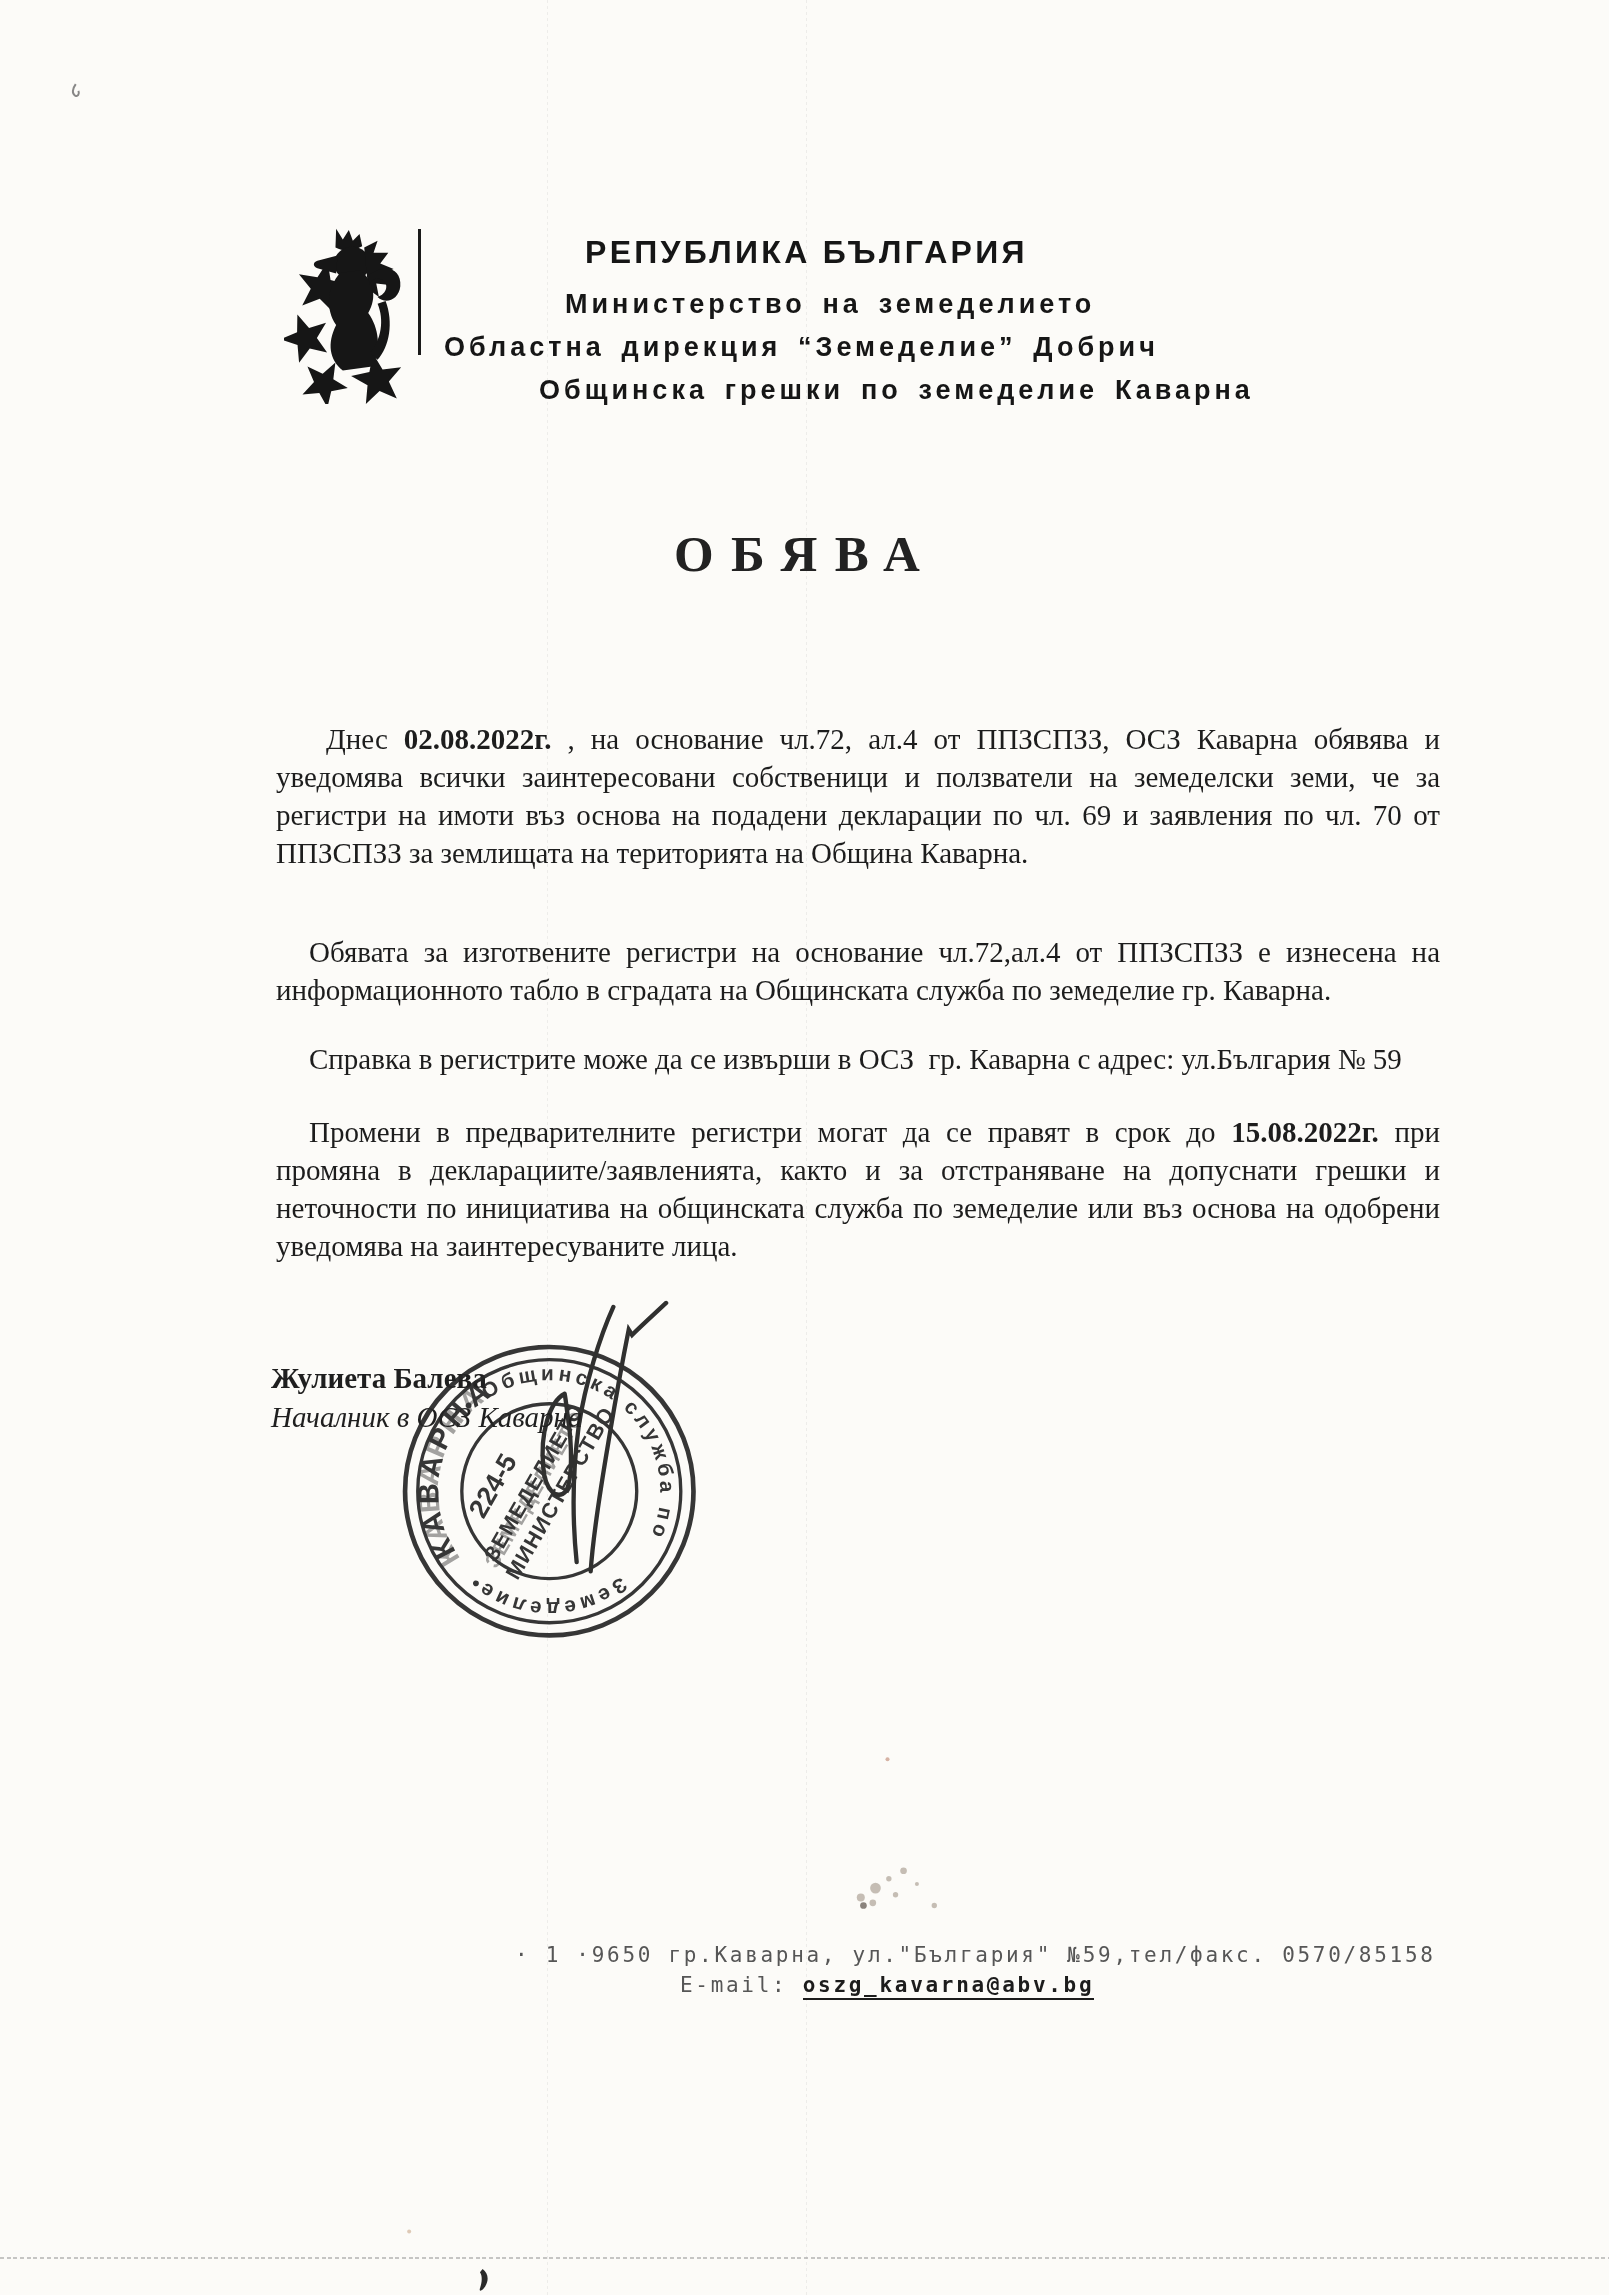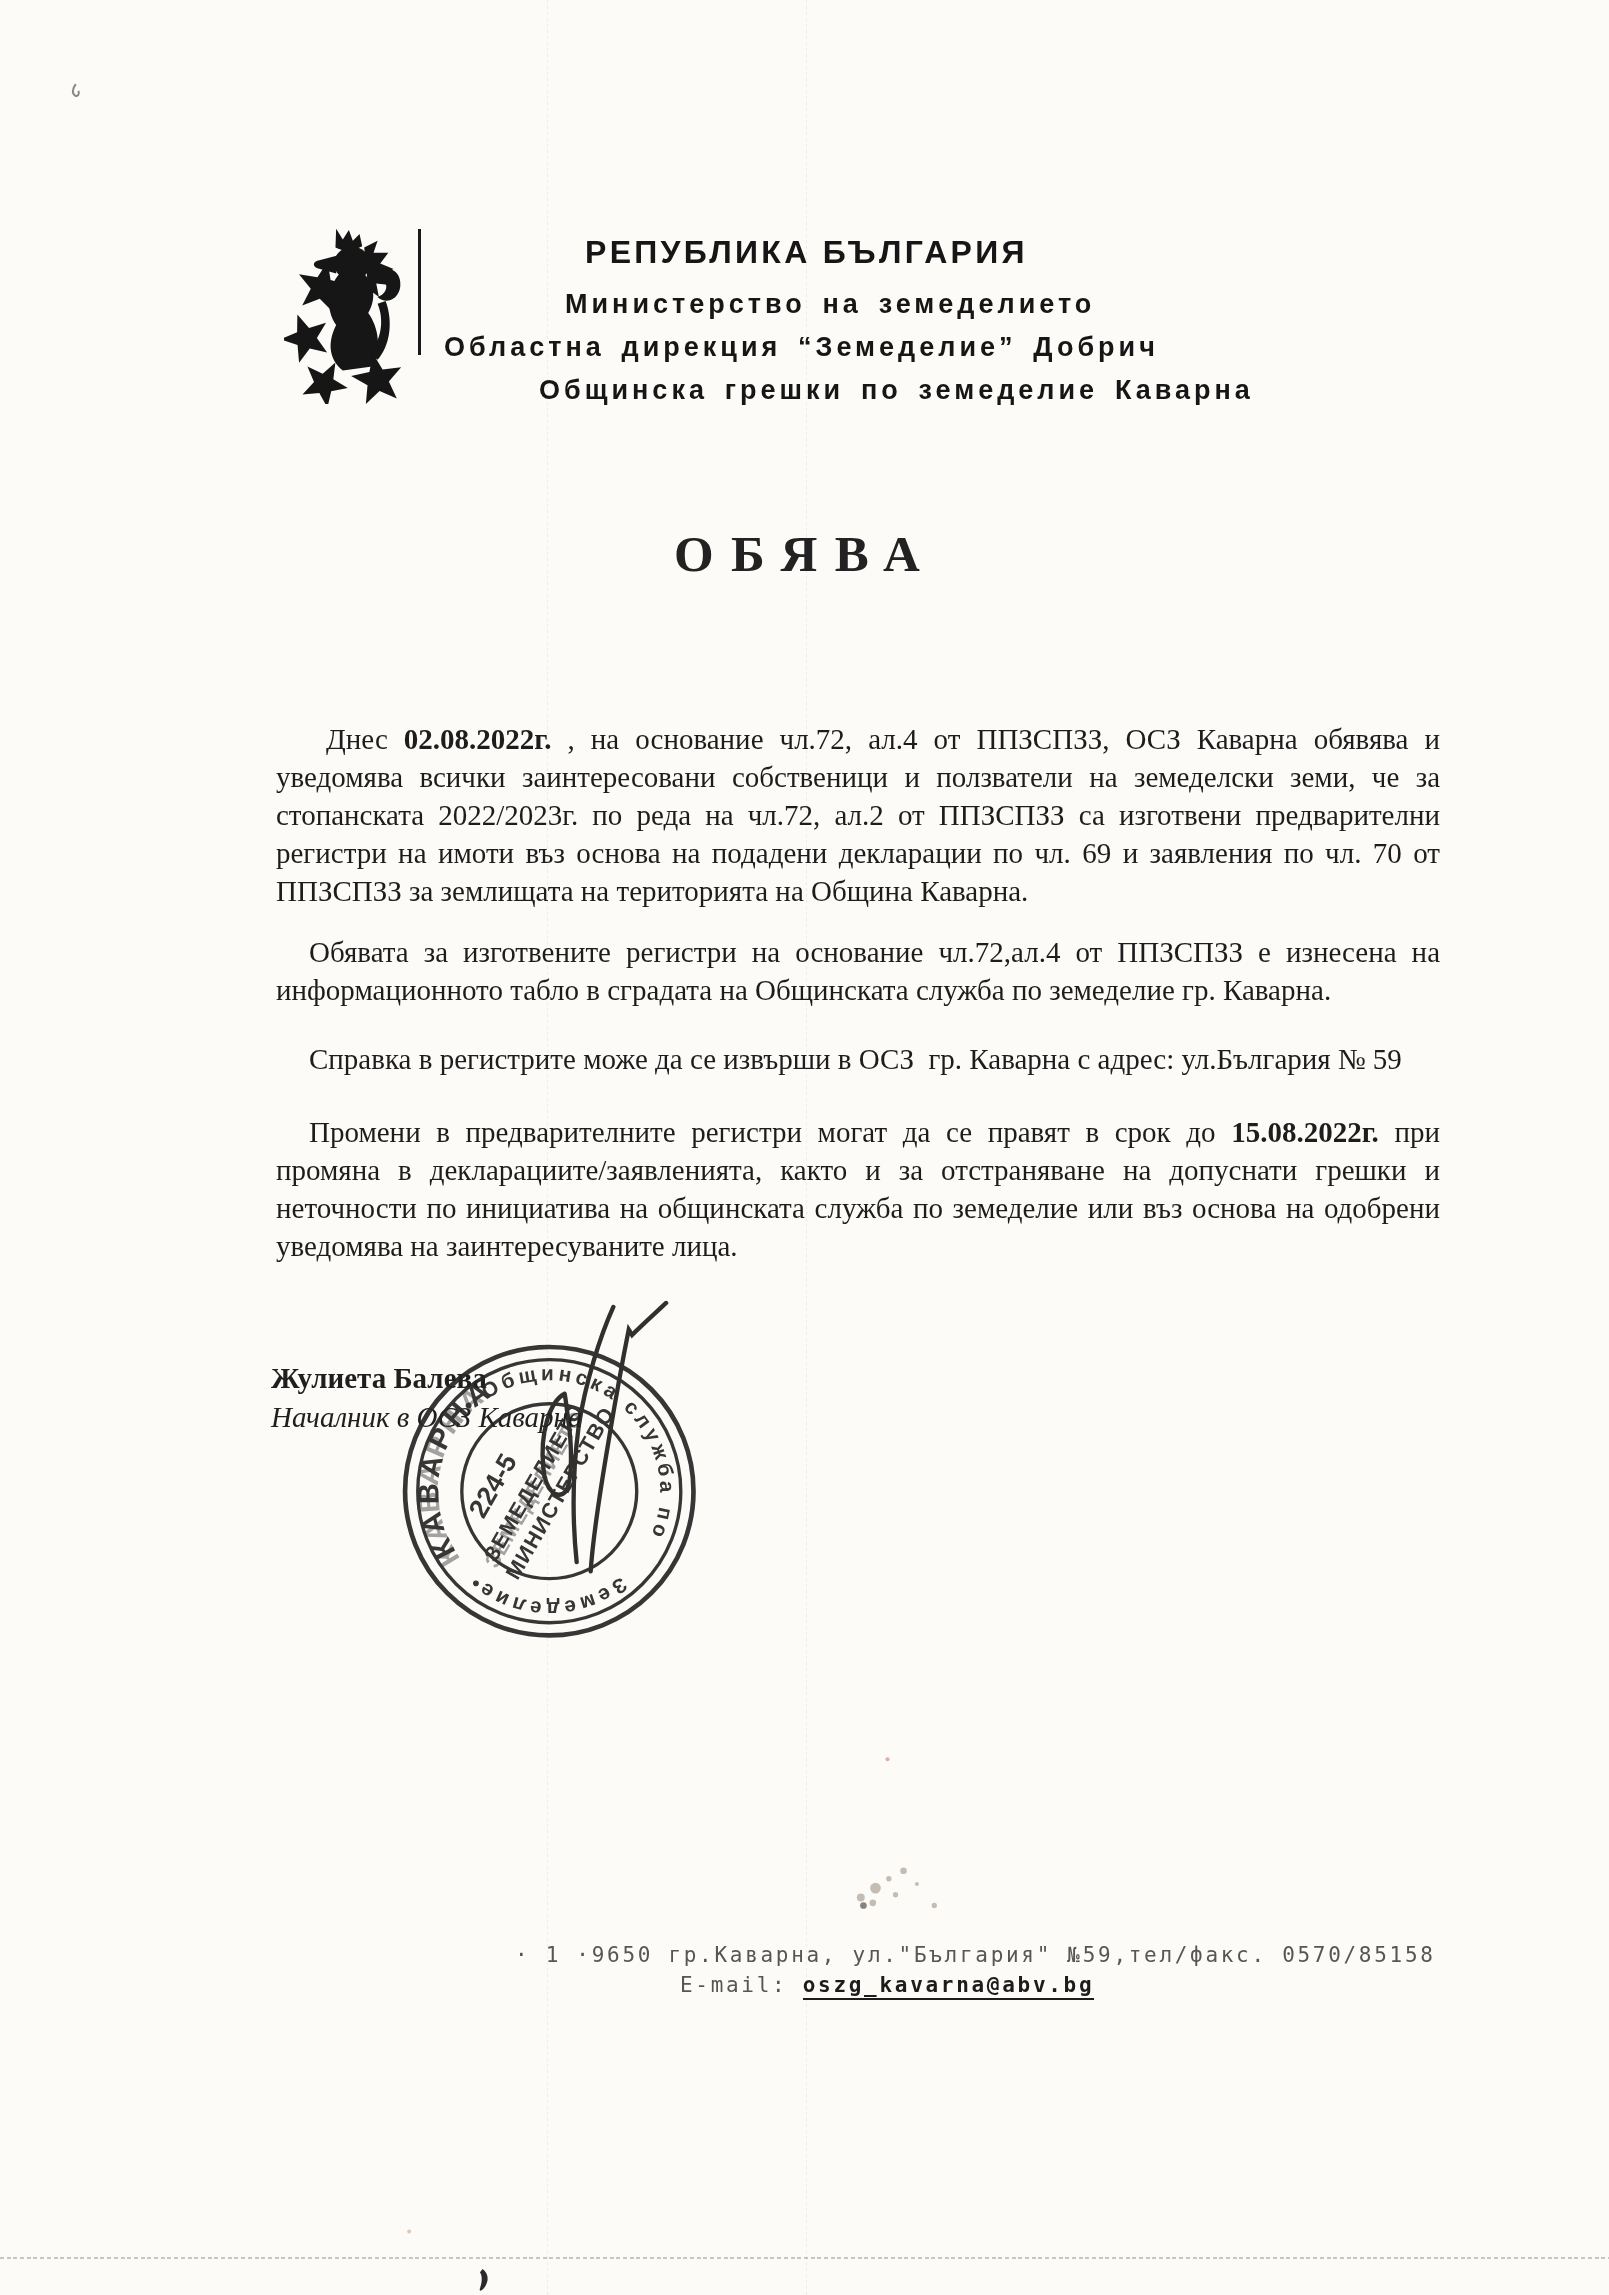--- a/index.html
+++ b/index.html
@@ -90,21 +90,20 @@
   <div class="abs hdr-line hl1">РЕПУБЛИКА БЪЛГАРИЯ</div>
   <div class="abs hdr-line hl3">Областна дирекция “Земеделие” Добрич</div>
   <div class="abs hdr-line hl2">Министерство на земеделието</div>
   <div class="abs hdr-line hl4">Общинска грешки по земеделие Каварна</div>
 
   <div class="abs doc-title">ОБЯВА</div>
 
   <div class="abs para p1">
     <div class="line ind1"><span>Днес </span><b>02.08.2022г.</b><span> , на основание чл.72, ал.4 от ППЗСПЗЗ, ОСЗ Каварна обявява и</span></div>
     <div class="line"><span>уведомява всички заинтересовани собственици и ползватели на земеделски земи, че за</span></div>
-    <div class="line"><span>стопанската 2022/2023г. по реда на чл.72, ал.2 от ППЗСПЗЗ са изготвени предварителни</span></div>
     <div class="line"><span>регистри на имоти въз основа на подадени декларации по чл. 69 и заявления по чл. 70 от</span></div>
     <div class="line last"><span>ППЗСПЗЗ за землищата на територията на Община Каварна.</span></div>
   </div>
 
   <div class="abs para p2">
     <div class="line ind2"><span>Обявата за изготвените регистри на основание чл.72,ал.4 от ППЗСПЗЗ е изнесена на</span></div>
     <div class="line last"><span>информационното табло в сградата на Общинската служба по земеделие гр. Каварна.</span></div>
   </div>
 
   <div class="abs para p3">

